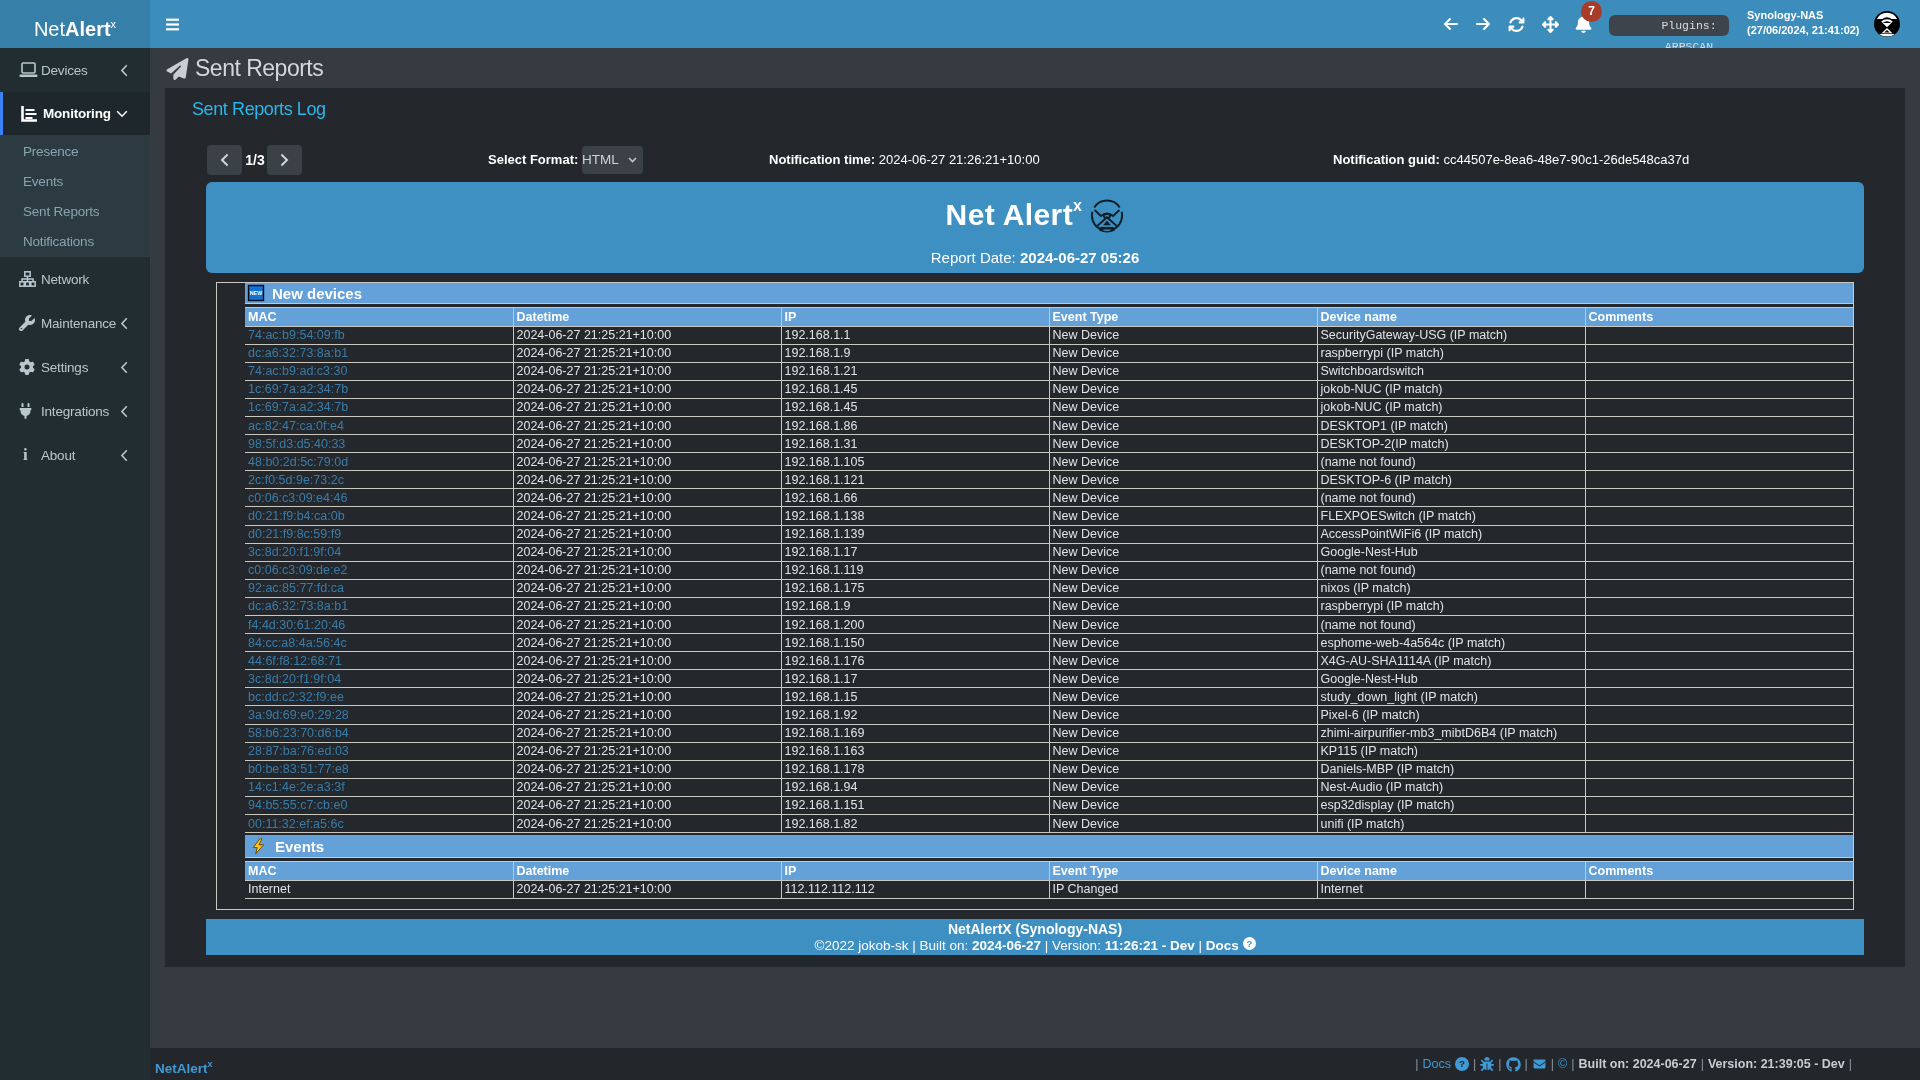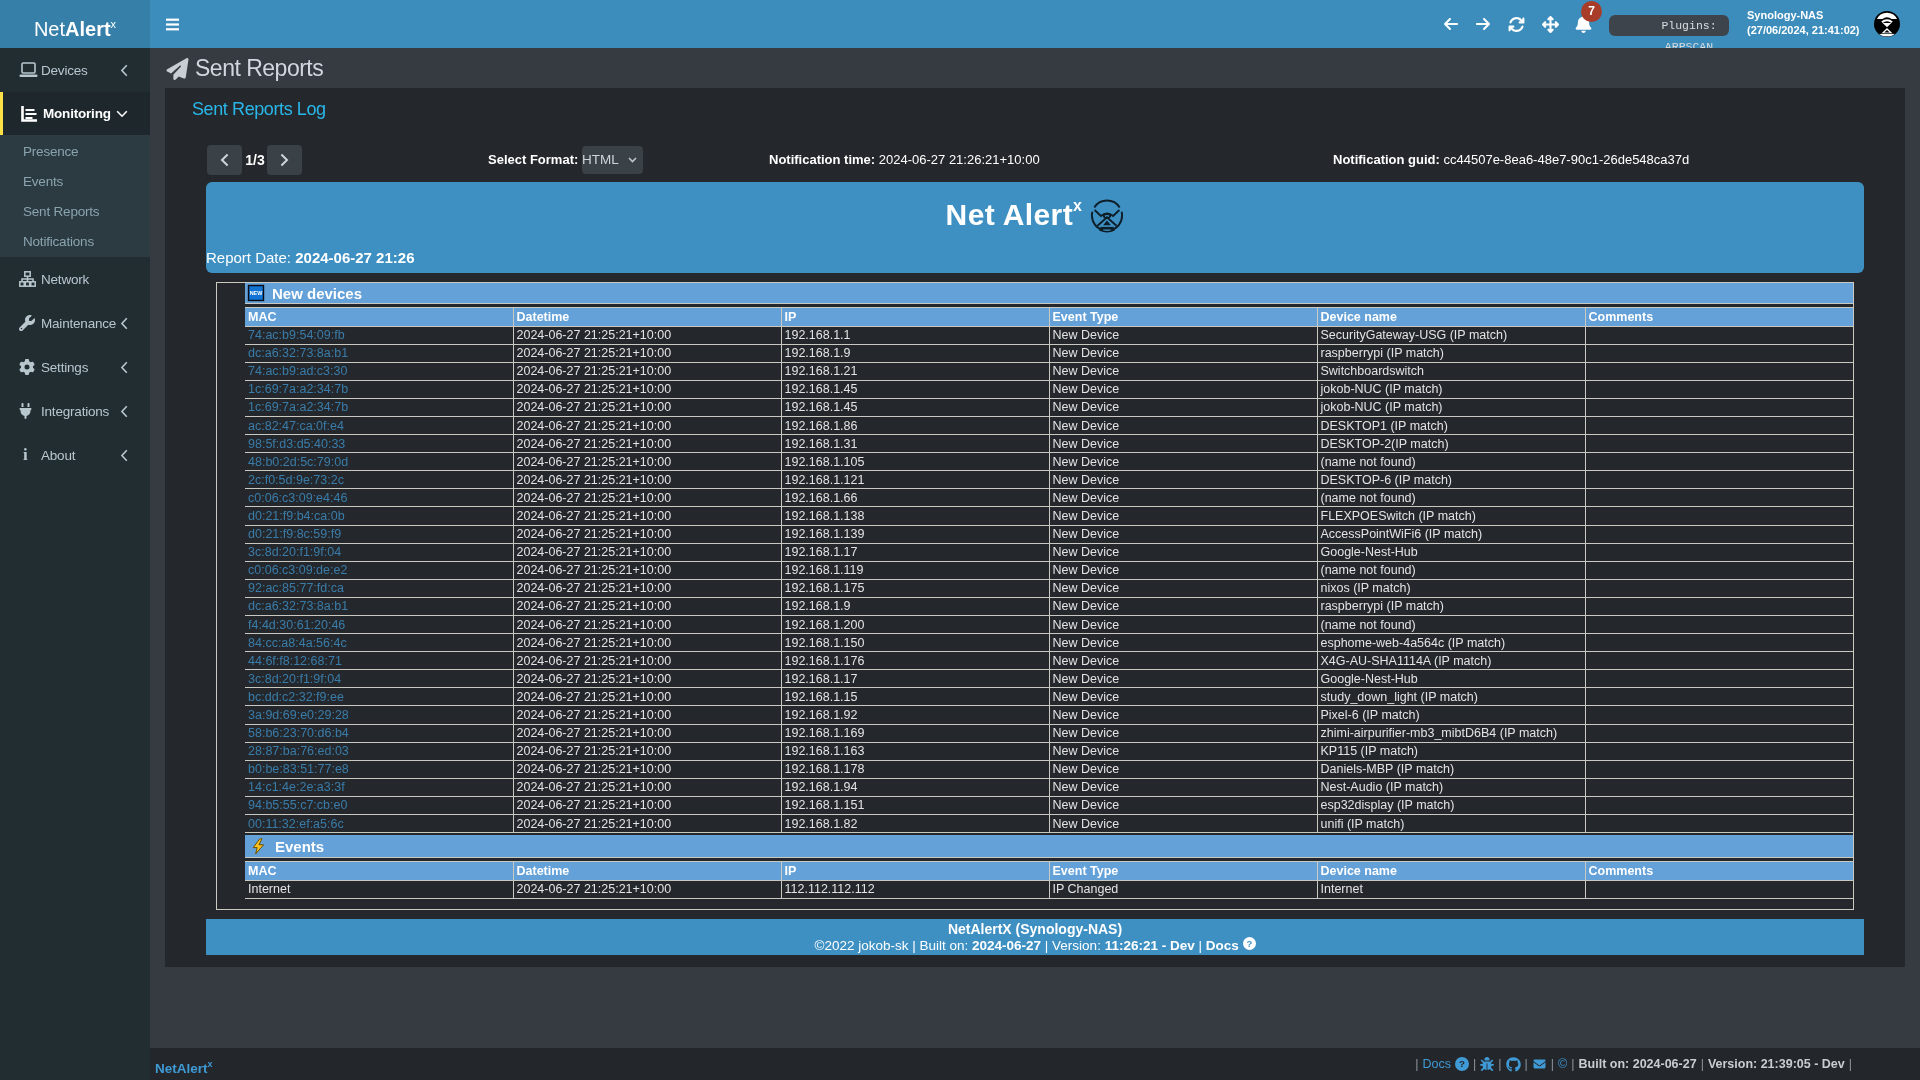--- a/index.html
+++ b/index.html
@@ -7,38 +7,38 @@
 #navbar{position:absolute;left:0;top:0;width:1920px;height:48px;background:#3c8dbc;}
 #logo{position:absolute;left:0;top:0;width:150px;height:48px;background:#367fa9;color:#fff;font-size:20px;text-align:center;line-height:48px;}
 #logo b{font-weight:700}
 #logo sup{font-size:11px}
 .nbicon{position:absolute;top:0;height:48px;display:flex;align-items:center;justify-content:center;color:#fff}
 
 #sidebar{position:absolute;left:0;top:48px;width:150px;height:1032px;background:#222d32;}
 .mitem{position:relative;height:44px;display:flex;align-items:center;color:#b8c7ce;font-size:13.5px;letter-spacing:-0.2px;}
 .mitem .mico{width:22px;margin-left:19px;display:flex;align-items:center;}
 .mitem .chev{position:absolute;right:22px;top:0;height:100%;display:flex;align-items:center}
-.mitem.active{background:#1e282c;color:#fff;border-left:3px solid #fde047;}
+.mitem.active{background:#1e282c;color:#fff;border-left:3px solid #3b82f6;}
 .mitem.active .mico{margin-left:18px}
 #submenu{background:#2c3b41;padding:2px 0 0 0;}
 .smitem{height:30px;line-height:30px;padding-left:23px;color:#8aa4af;font-size:13.5px;letter-spacing:-0.2px;}
 
 #pghead{position:absolute;left:150px;top:48px;width:1770px;height:48px;background:#353b41;}
 #pgtitle{position:absolute;left:15px;top:7px;color:#d2d6de;font-size:23px;letter-spacing:-0.5px;display:flex;align-items:center;gap:5px}
 #box{position:absolute;left:165px;top:88px;width:1740px;height:879px;background:#24282c;}
 #boxtitle{position:absolute;left:27px;top:11px;font-size:18px;letter-spacing:-0.4px;color:#29b7ea;}
 .pgbtn{position:absolute;top:57px;width:35px;height:30px;background:#3a4147;border-radius:4px;color:#c3c8cd;display:flex;align-items:center;justify-content:center;}
 #pgnum{position:absolute;left:73px;top:57px;width:34px;height:30px;line-height:30px;text-align:center;color:#fff;font-size:14px;font-weight:700;}
 #fmtlabel{position:absolute;left:323px;top:64px;color:#fff;font-size:13px;font-weight:700;}
 #fmtsel{position:absolute;left:417px;top:58px;width:61px;height:28px;background:#3a4147;border-radius:4px;color:#cfd3d8;font-size:13.5px;line-height:28px;}
 #fmtsel svg{position:absolute;right:6px;top:11px}
 .nlabel{position:absolute;top:64px;color:#fff;font-size:13px;}
 .nlabel b{font-weight:700}
 
-#banner{position:absolute;left:41px;top:94px;width:1658px;height:91px;background:#3e90c3;border-radius:6px;color:#fff;}
+#banner{position:absolute;left:41px;top:94px;width:1658px;height:91px;background:#3e90c3;border-radius:6px;color:#fff;text-align:center;}
 #btitle{margin-top:16px;font-size:30px;letter-spacing:0.4px;font-weight:700;display:flex;align-items:flex-start;justify-content:center;gap:8px;line-height:33px}
 #btitle sup{font-size:16px;line-height:1;vertical-align:top;margin-top:-2px}
 #bdate{margin-top:10px;font-size:15px;}
 #bdate b{font-weight:700}
 
 #tables{position:absolute;left:51px;top:194px;width:1638px;border:1.5px solid #cac9c1;background:#24282c;padding-left:28px;}
 .secbar{height:21px;background:#64a1d8;border-bottom:1.5px solid #cac9c1;display:flex;align-items:center;color:#fff;font-weight:700;font-size:15px;}
 .secbar .sico{margin-left:2px;margin-right:7px;display:flex;align-items:center}
 .gap3{height:3px;}
 table.rep{width:100%;border-collapse:collapse;table-layout:fixed;}
@@ -229,21 +229,21 @@
         <span style="margin-top:1px"><svg width="34" height="34" viewBox="0 0 34 34">
             <circle cx="17" cy="16.6" r="15.1" fill="none" stroke="#0e1e28" stroke-width="1.9" pathLength="360" stroke-dasharray="75 30 90 18 114 18 15"></circle>
             <path d="M4.6 11 L10.9 16.9 Q17 11.9 23.1 16.9 L29.4 11" fill="none" stroke="#0e1e28" stroke-width="1.9"></path>
             <ellipse cx="17" cy="17.0" rx="3.2" ry="1.9" fill="none" stroke="#0e1e28" stroke-width="1.7"></ellipse>
             <path d="M7.5 26.8 L17 18.3 L26.5 26.8" fill="none" stroke="#0e1e28" stroke-width="1.9"></path>
             <path d="M17 21.4 L20.9 26.2 L13.1 26.2 Z" fill="#0e1e28"></path>
             <path d="M10.4 29.2 L23.6 29.2" stroke="#0e1e28" stroke-width="2.6"></path>
             <path d="M9.4 30.9 Q17 34.6 24.6 30.9" fill="none" stroke="#0e1e28" stroke-width="1.5"></path>
           </svg></span>
       </div>
-    <div id="bdate">Report Date: <b>2024-06-27 21:26</b></div>
+    <div id="bdate">Report Date: <b>2024-06-27 05:26</b></div>
   </div>
   <div id="tables">
     <div class="secbar"><span class="sico">
           <svg width="18" height="18" viewBox="0 0 18 18">
             <rect x="0.8" y="0.8" width="16.4" height="16.4" fill="#0a0a12"></rect>
             <rect x="2.2" y="2.2" width="13.6" height="13.6" fill="#1173d4"></rect>
             <text x="9" y="11.4" font-family="Liberation Sans" font-size="5.4" font-weight="bold" fill="#fff" text-anchor="middle">NEW</text>
           </svg>
         </span>New devices</div>
     <div class="gap3"></div>

